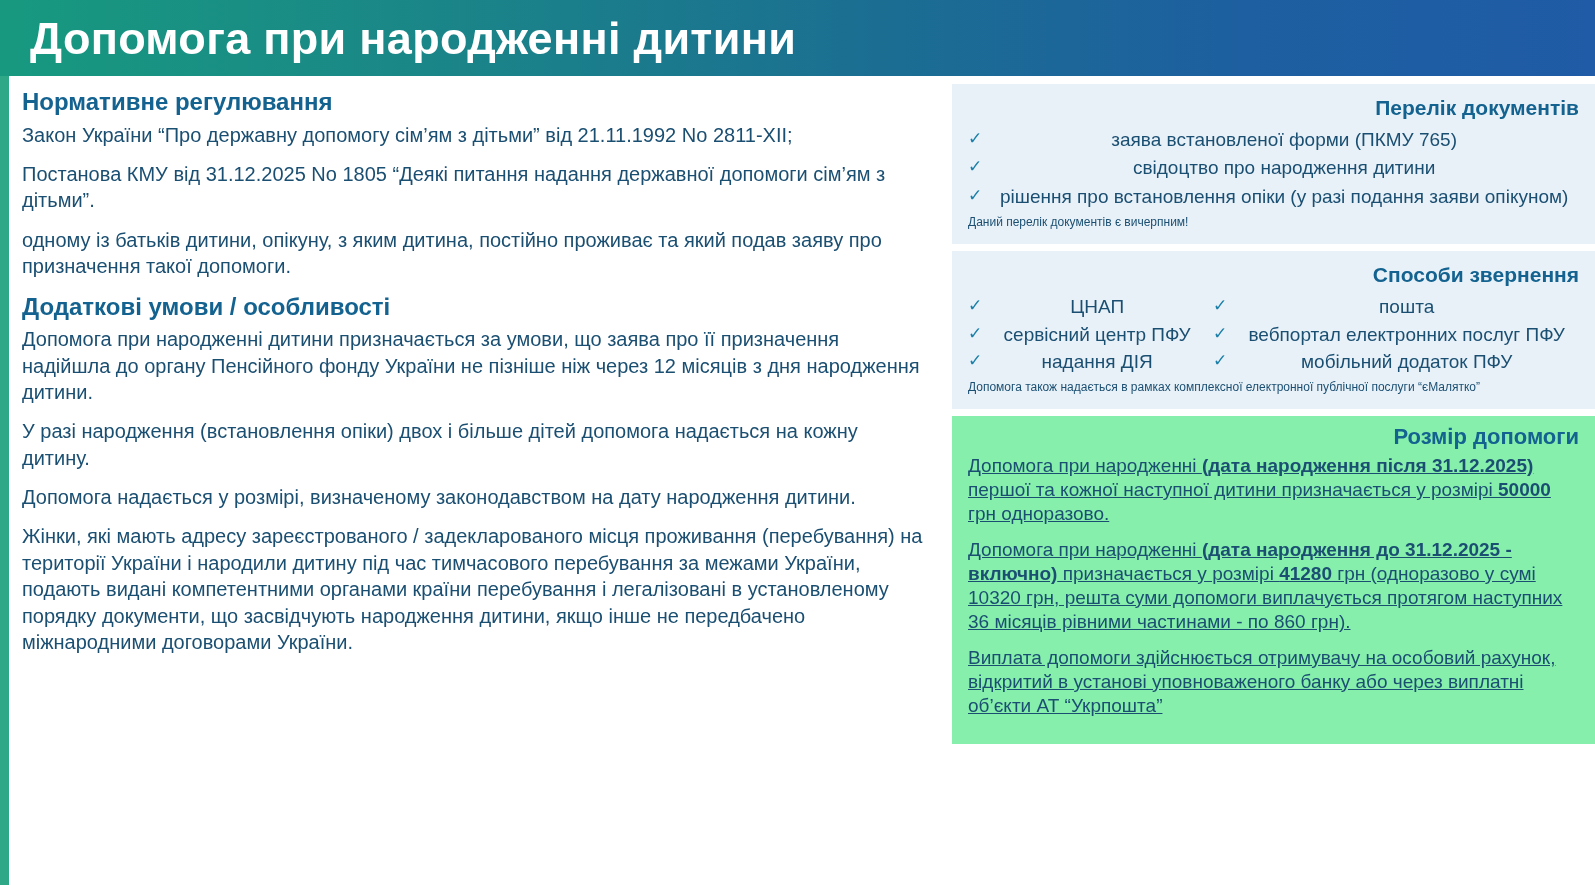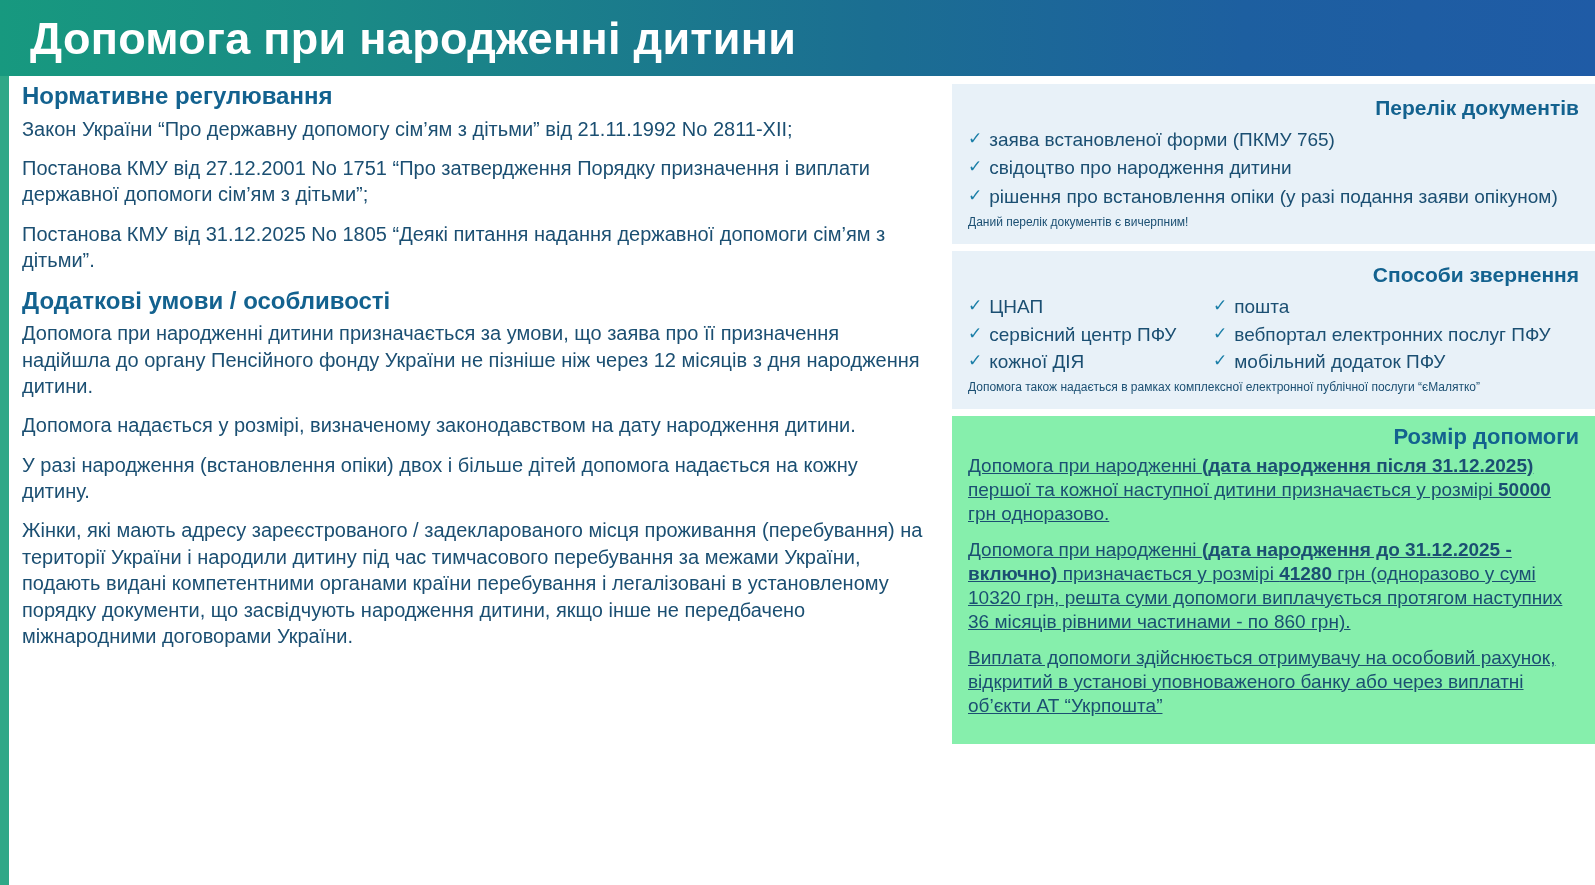--- a/index.html
+++ b/index.html
@@ -47,21 +47,21 @@
 
   
   .body {
     display: flex;
     align-items: flex-start;
     width: 1595px;
     height: 809px;
   }
   .col-left {
     width: 952px;
-    padding: 4px 22px 0 22px;
+    padding: 10px 22px 0 22px;
   }
   .col-right {
     width: 643px;
     padding: 8px 0 0 0;
   }
 
   h2.section-title {
     font-size: 24px;
     font-weight: bold;
     color: #13628f;
@@ -110,21 +110,21 @@
     margin-bottom: 4px;
     color: #1b4f72;
   }
   .tick {
     flex: 0 0 auto;
     color: #1b7fa8;
     font-size: 17px;
     margin-right: 7px;
     line-height: 1.35;
   }
-  .li-text { flex: 1 1 auto; }
+  .li-text { flex: 1 1 auto; text-align: center; }
 
   .note {
     font-size: 12px;
     line-height: 1.25;
     margin: 2px 0 0 0;
     color: #1b4f72;
   }
 
   
   .check-grid {
@@ -162,28 +162,28 @@
   </div>
 
   <div class="accent-left"></div>
 
   <div class="body">
 
     <div class="col-left">
 
       <h2 class="section-title">Нормативне регулювання</h2>
       <p class="para">Закон України “Про державну допомогу сім’ям з дітьми” від 21.11.1992 No 2811-XII;</p>
-      <p class="para">Постанова КМУ від 27.12.2001 No 1751 “Про затвердження Порядку призначення і виплати державної допомоги сім’ям з дітьми”;</p>
       <p class="para">Постанова КМУ від 31.12.2025 No 1805 “Деякі питання надання державної допомоги сім’ям з дітьми”.</p>
 
+      <p class="para">одному із батьків дитини, опікуну, з яким дитина, постійно проживає та який подав заяву про призначення такої допомоги.</p>
 
       <h2 class="section-title">Додаткові умови / особливості</h2>
       <p class="para">Допомога при народженні дитини призначається за умови, що заява про її призначення надійшла до органу Пенсійного фонду України не пізніше ніж через 12 місяців з дня народження дитини.</p>
+      <p class="para">У разі народження (встановлення опіки) двох і більше дітей допомога надається на кожну дитину.</p>
       <p class="para">Допомога надається у розмірі, визначеному законодавством на дату народження дитини.</p>
-      <p class="para">У разі народження (встановлення опіки) двох і більше дітей допомога надається на кожну дитину.</p>
       <p class="para">Жінки, які мають адресу зареєстрованого / задекларованого місця проживання (перебування) на території України і народили дитину під час тимчасового перебування за межами України, подають видані компетентними органами країни перебування і легалізовані в установленому порядку документи, що засвідчують народження дитини, якщо інше не передбачено міжнародними договорами України.</p>
 
     </div>
 
     <div class="col-right">
 
       <div class="panel">
         <h3>Перелік документів</h3>
         <ul class="check-list">
           <li>
@@ -216,21 +216,21 @@
           <div class="item">
             <span class="tick">✓</span>
             <span class="li-text">сервісний центр ПФУ</span>
           </div>
           <div class="item">
             <span class="tick">✓</span>
             <span class="li-text">вебпортал електронних послуг ПФУ</span>
           </div>
           <div class="item">
             <span class="tick">✓</span>
-            <span class="li-text">кожної ДІЯ</span>
+            <span class="li-text">надання ДІЯ</span>
           </div>
           <div class="item">
             <span class="tick">✓</span>
             <span class="li-text">мобільний додаток ПФУ</span>
           </div>
         </div>
         <p class="note">Допомога також надається в рамках комплексної електронної публічної послуги “єМалятко”</p>
       </div>
 
       <div class="panel plain">

